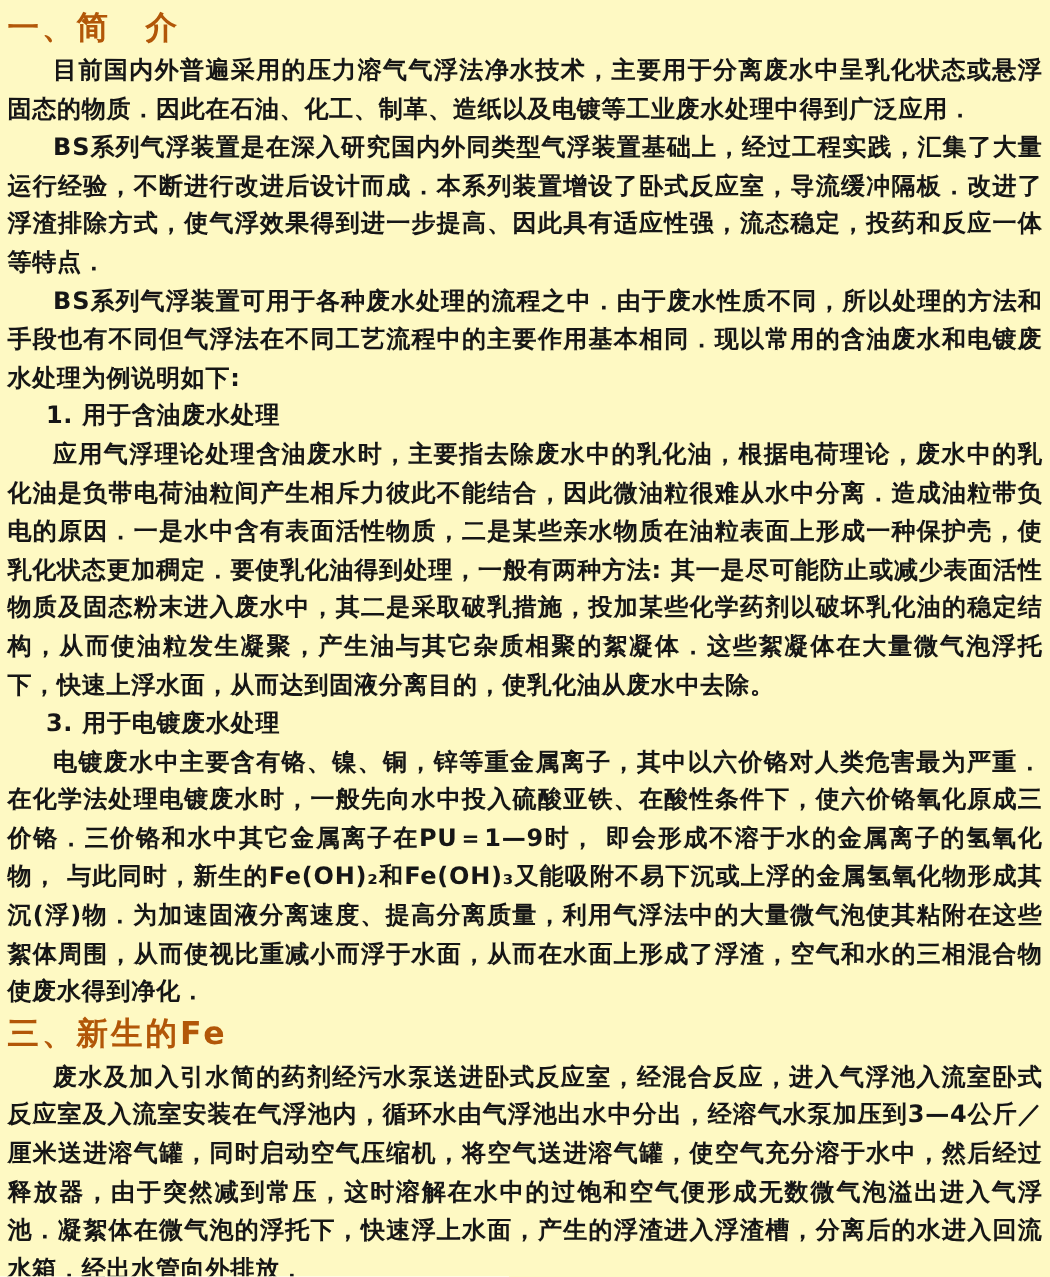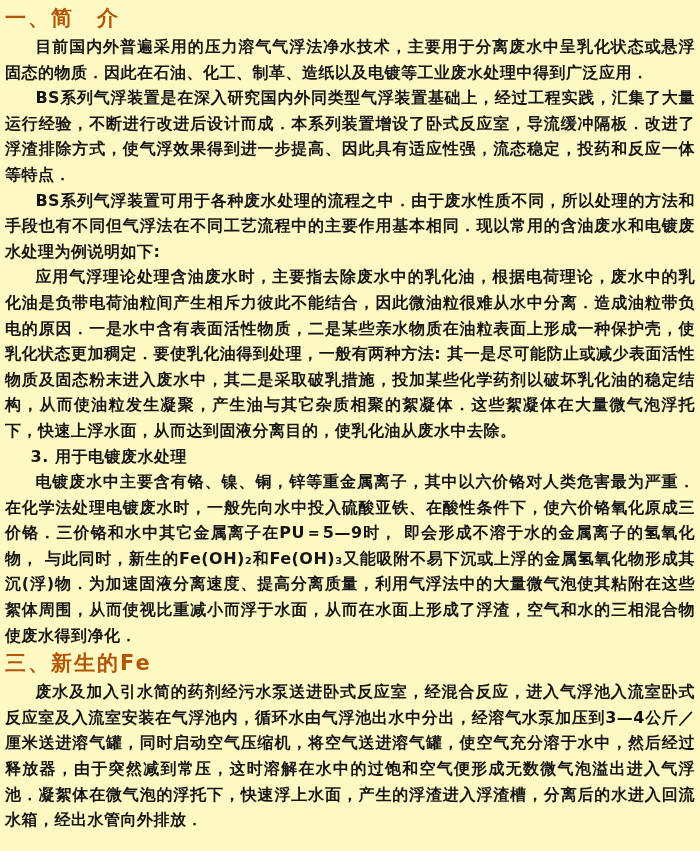--- a/index.html
+++ b/index.html
@@ -47,25 +47,26 @@
 
   <h2 class="section-heading">一、简　介</h2>
 
   <p class="para">目前国内外普遍采用的压力溶气气浮法净水技术，主要用于分离废水中呈乳化状态或悬浮固态的物质．因此在石油、化工、制革、造纸以及电镀等工业废水处理中得到广泛应用．</p>
 
   <p class="para">BS系列气浮装置是在深入研究国内外同类型气浮装置基础上，经过工程实践，汇集了大量运行经验，不断进行改进后设计而成．本系列装置增设了卧式反应室，导流缓冲隔板．改进了浮渣排除方式，使气浮效果得到进一步提高、因此具有适应性强，流态稳定，投药和反应一体等特点．</p>
 
 
   <p class="para">BS系列气浮装置可用于各种废水处理的流程之中．由于废水性质不同，所以处理的方法和手段也有不同但气浮法在不同工艺流程中的主要作用基本相同．现以常用的含油废水和电镀废水处理为例说明如下:</p>
 
+  <p class="item-title">1.  用于含油废水处理</p>
 
   <p class="para">应用气浮理论处理含油废水时，主要指去除废水中的乳化油，根据电荷理论，废水中的乳化油是负带电荷油粒间产生相斥力彼此不能结合，因此微油粒很难从水中分离．造成油粒带负电的原因．一是水中含有表面活性物质，二是某些亲水物质在油粒表面上形成一种保护壳，使乳化状态更加稠定．要使乳化油得到处理，一般有两种方法: 其一是尽可能防止或减少表面活性物质及固态粉末进入废水中，其二是采取破乳措施，投加某些化学药剂以破坏乳化油的稳定结构，从而使油粒发生凝聚，产生油与其它杂质相聚的絮凝体．这些絮凝体在大量微气泡浮托下，快速上浮水面，从而达到固液分离目的，使乳化油从废水中去除。</p>
 
   <p class="item-title">3.  用于电镀废水处理</p>
 
-  <p class="para">电镀废水中主要含有铬、镍、铜，锌等重金属离子，其中以六价铬对人类危害最为严重．在化学法处理电镀废水时，一般先向水中投入硫酸亚铁、在酸性条件下，使六价铬氧化原成三价铬．三价铬和水中其它金属离子在PU＝5—9时， 即会形成不溶于水的金属离子的氢氧化物， 与此同时，新生的Fe(OH)₂和Fe(OH)₃又能吸附不易下沉或上浮的金属氢氧化物形成其沉(浮)物．为加速固液分离速度、提高分离质量，利用气浮法中的大量微气泡使其粘附在这些絮体周围，从而使视比重减小而浮于水面，从而在水面上形成了浮渣，空气和水的三相混合物使废水得到净化．</p>
+  <p class="para">电镀废水中主要含有铬、镍、铜，锌等重金属离子，其中以六价铬对人类危害最为严重．在化学法处理电镀废水时，一般先向水中投入硫酸亚铁、在酸性条件下，使六价铬氧化原成三价铬．三价铬和水中其它金属离子在PU＝1—9时， 即会形成不溶于水的金属离子的氢氧化物， 与此同时，新生的Fe(OH)₂和Fe(OH)₃又能吸附不易下沉或上浮的金属氢氧化物形成其沉(浮)物．为加速固液分离速度、提高分离质量，利用气浮法中的大量微气泡使其粘附在这些絮体周围，从而使视比重减小而浮于水面，从而在水面上形成了浮渣，空气和水的三相混合物使废水得到净化．</p>
 
   <h2 class="section-heading">三、新生的Fe</h2>
 
 
   <p class="para">废水及加入引水简的药剂经污水泵送进卧式反应室，经混合反应，进入气浮池入流室卧式反应室及入流室安装在气浮池内，循环水由气浮池出水中分出，经溶气水泵加压到3—4公斤／厘米送进溶气罐，同时启动空气压缩机，将空气送进溶气罐，使空气充分溶于水中，然后经过释放器，由于突然减到常压，这时溶解在水中的过饱和空气便形成无数微气泡溢出进入气浮池．凝絮体在微气泡的浮托下，快速浮上水面，产生的浮渣进入浮渣槽，分离后的水进入回流水箱，经出水管向外排放．</p>
 
 </div>
 
 </body></html>

